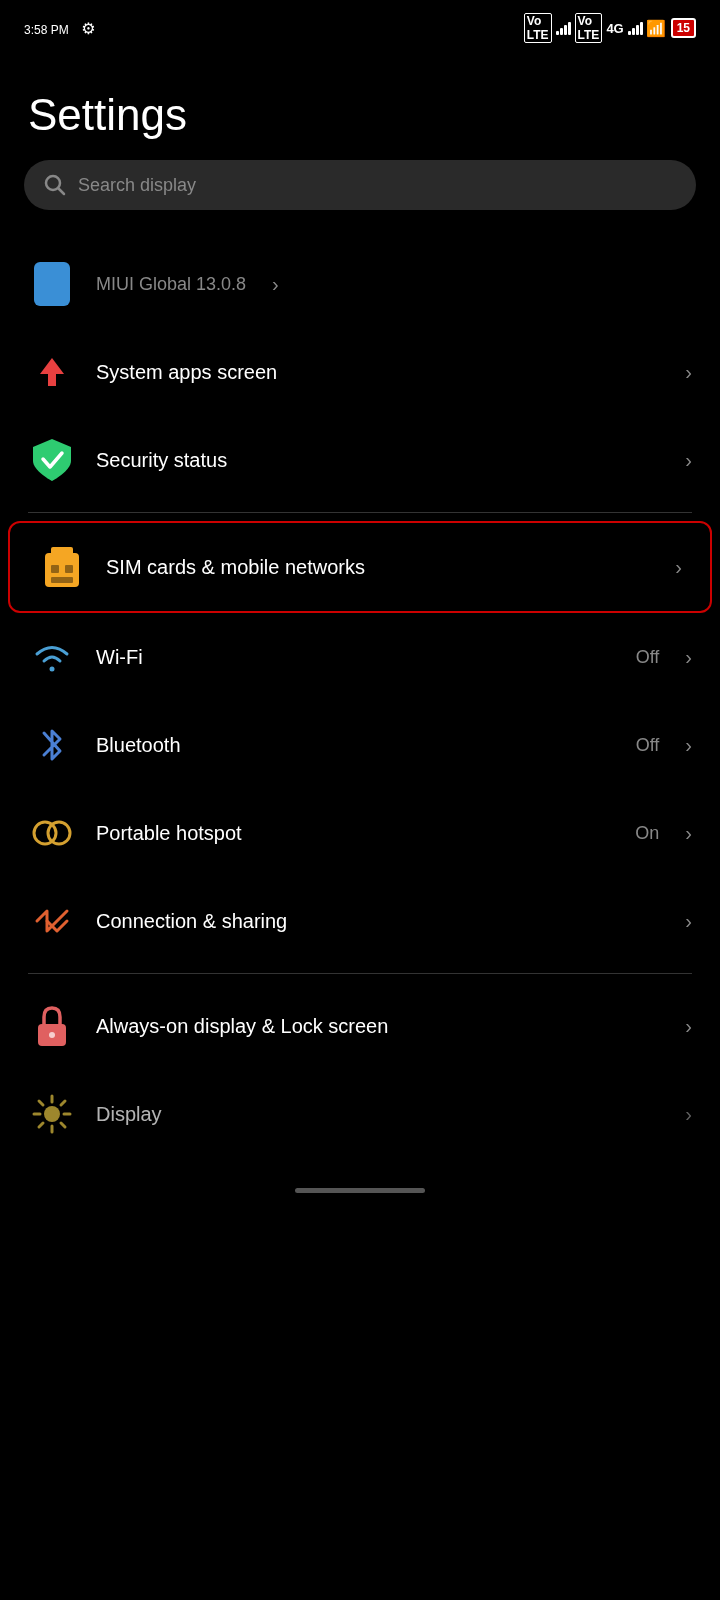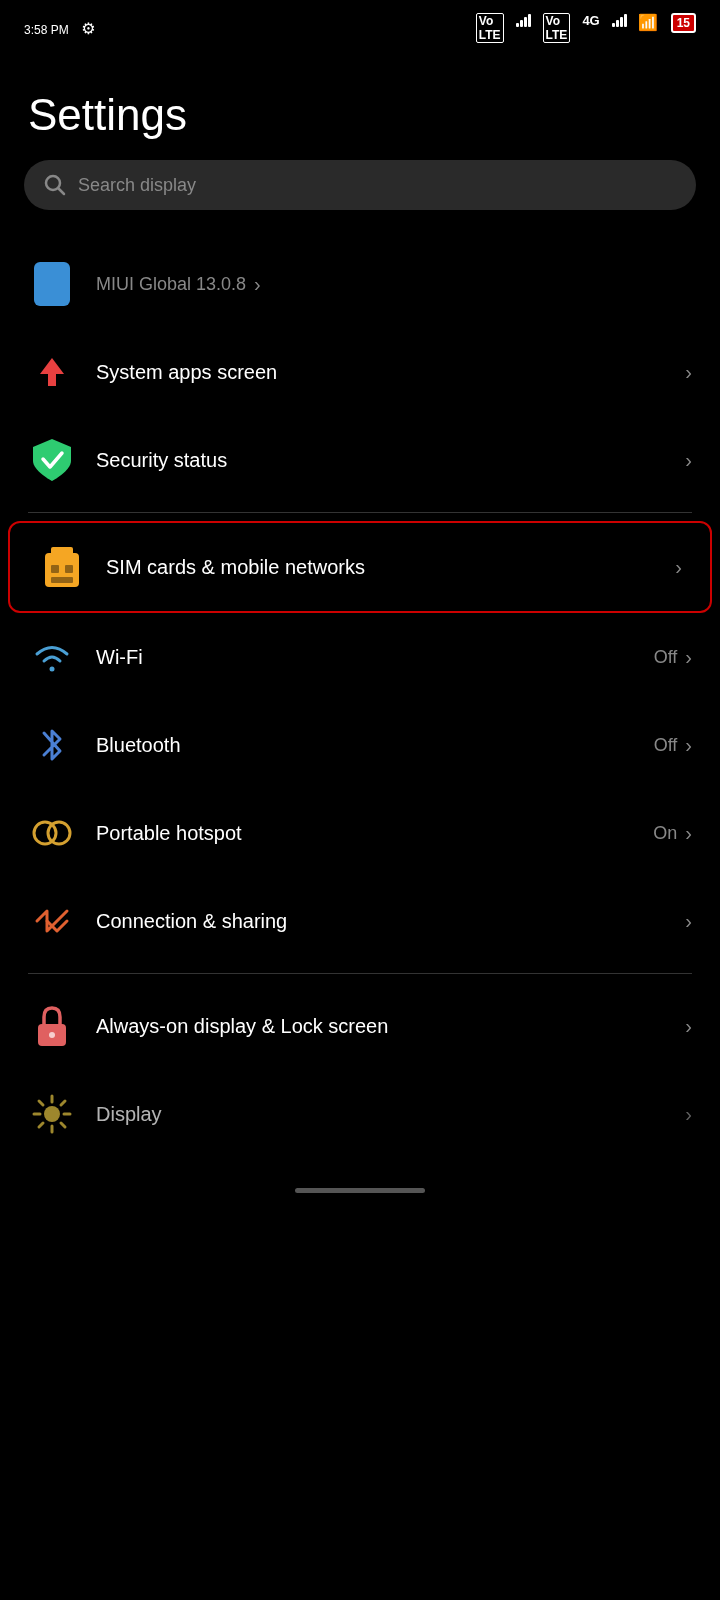--- a/index.html
+++ b/index.html
@@ -22,22 +22,22 @@
       padding: 14px 24px 8px 24px;
       height: 50px;
     }
     .status-time {
       font-size: 12px;
       font-weight: 500;
       color: #fff;
     }
     .status-icons {
       display: flex;
-      align-items: flex-start;
-      gap: 12px;
+      align-items: center;
+      gap: 4px;
     }
     .status-icons span {
       font-size: 12px;
       color: #fff;
     }
     .battery-box {
       border: 2px solid #fff;
       border-radius: 3px;
       padding: 1px 4px;
       font-size: 11px;
@@ -117,21 +117,21 @@
       font-weight: 500;
       color: #fff;
       flex: 1;
     }
     .item-label.two-line {
       line-height: 1.3;
     }
     .item-value {
       font-size: 18px;
       color: #888;
-      margin-right: 8px;
+      margin-right: 26px;
     }
     .chevron {
       color: #888;
       font-size: 20px;
     }
 
     
     .divider {
       height: 1px;
       background: #333;

